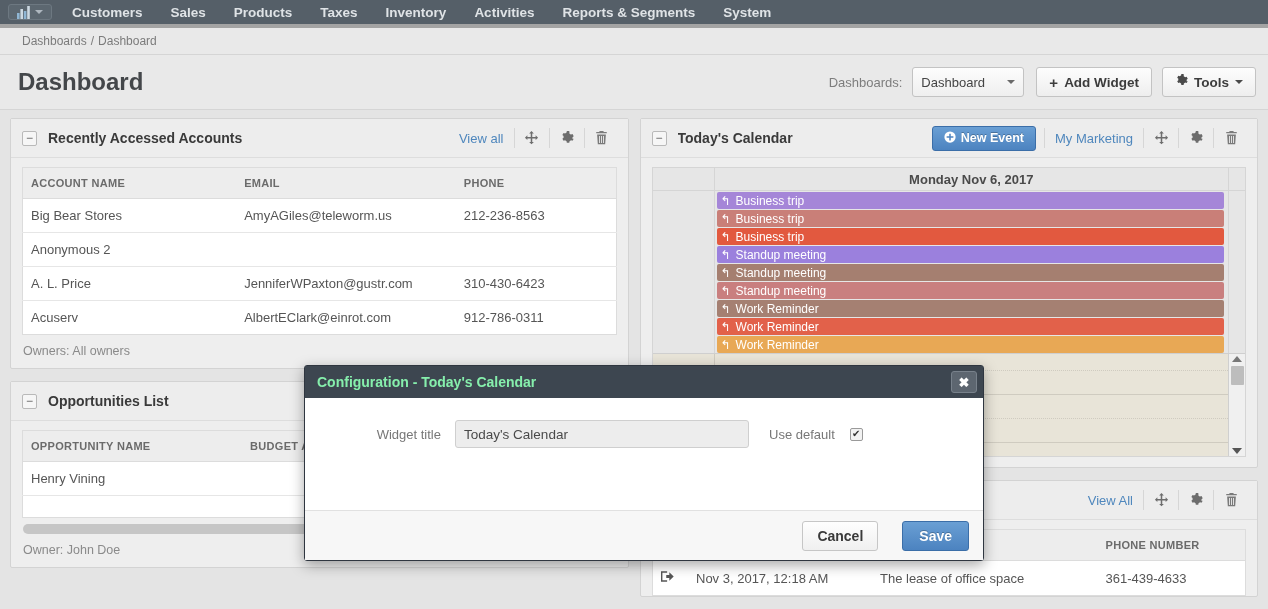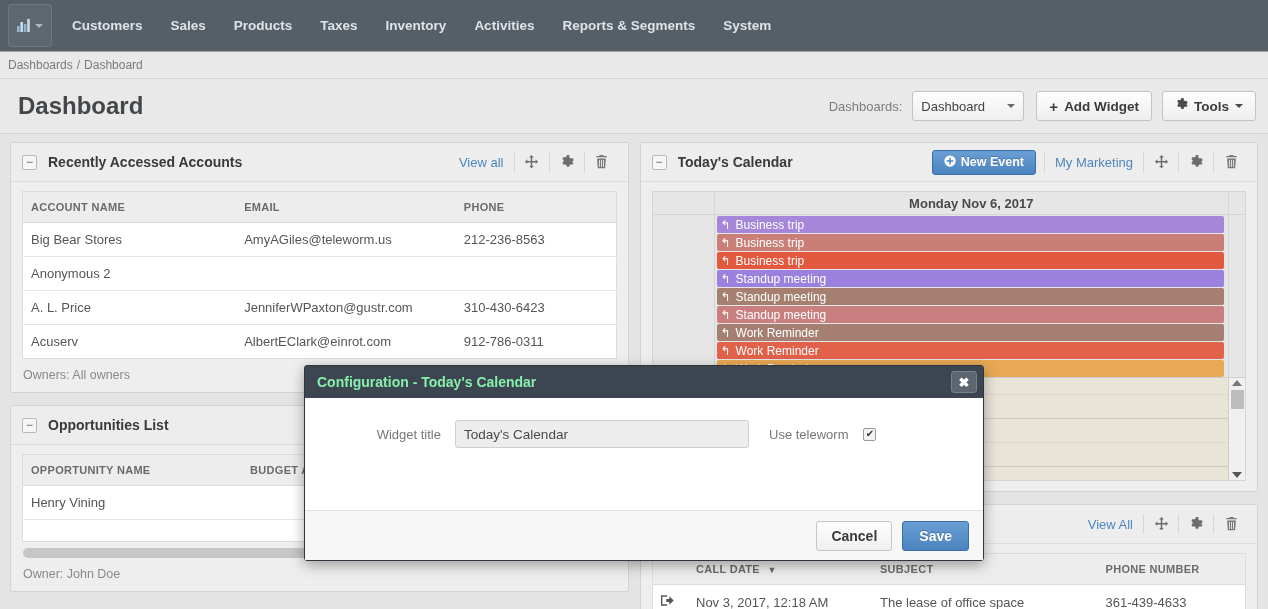--- a/index.html
+++ b/index.html
@@ -8,25 +8,25 @@
     width: 1268px; height: 609px;
     overflow: hidden;
     background: #e4e4e4;
     font-family: "Liberation Sans", sans-serif;
     font-size: 13px;
     color: #444;
   }
 
   
   .topnav {
-    height: 52px;
+    height: 28px;
     background: #555f68;
     display: flex;
     align-items: stretch;
-    border-bottom: 1px solid #a3a3a3;
+    border-bottom: 4px solid #a3a3a3;
     position: relative;
     z-index: 5;
   }
   .nav-logo {
     width: 44px;
     margin: 4px 6px 4px 8px;
     background: #5c6770;
     border: 1px solid #6d7881;
     border-radius: 3px;
     display: flex;
@@ -52,21 +52,21 @@
     cursor: pointer;
     white-space: nowrap;
   }
 
   
   .breadcrumb-bar {
     height: 27px;
     background: #e9e9e9;
     border-bottom: 1px solid #d5d5d5;
     display: flex; align-items: center;
-    padding-left: 8px;
+    padding-left: 22px;
     font-size: 12px;
     color: #7b7b7b;
   }
   .bc-sep { margin: 0 4px; }
 
   
   .page-head {
     height: 55px;
     background: #e9e9e9;
     border-bottom: 1px solid #d5d5d5;
@@ -362,21 +362,21 @@
     display:inline-flex; align-items:center; justify-content:center;
     font-size: 10px; color:#333; line-height:1;
     cursor:pointer;
   }
   .modal-foot {
     height: 50px;
     background: #f7f7f7;
     border-top: 1px solid #e1e1e1;
     display:flex; align-items:center; justify-content:flex-end;
     padding-right: 14px;
-    gap: 10px;
+    gap: 24px;
     padding-left: 40px;
   }
   .btn-save {
     height: 30px; min-width: 60px;
     background: linear-gradient(#6a9fd4,#4c83c0);
     border: 1px solid #3b6ea8;
     border-radius: 3px;
     color:#fff; font-weight:bold; font-size:14px;
     display:flex; align-items:center; justify-content:center;
     padding: 0 16px;
@@ -727,21 +727,21 @@
 <div class="modal-backdrop">
   <div class="modal">
     <div class="modal-head">
       <div class="modal-title">Configuration - Today's Calendar</div>
       <div class="modal-close">✖</div>
     </div>
     <div class="modal-body">
       <div class="form-row">
         <div class="form-label">Widget title</div>
         <input class="text-input" type="text" value="Today's Calendar" style="">
-        <span class="chk-label">Use teleworm</span>
+        <span class="chk-label">Use default</span>
         <span class="chk">✔</span>
       </div>
     </div>
     <div class="modal-foot">
       <div class="btn-cancel">Cancel</div>
       <div class="btn-save">Save</div>
     </div>
   </div>
 </div>
 

